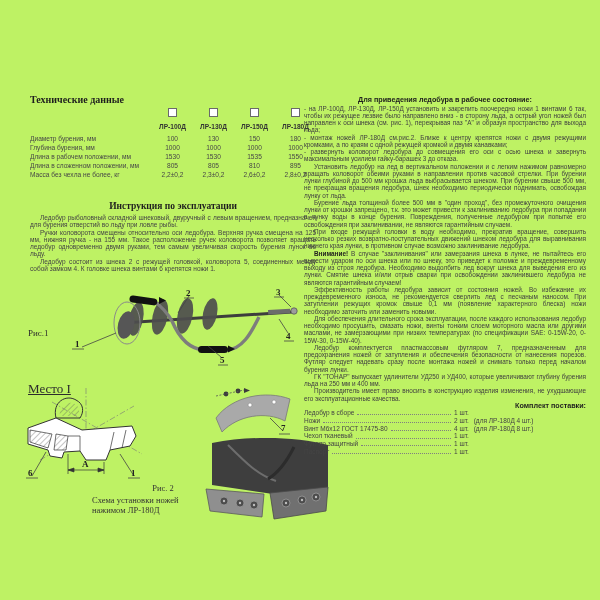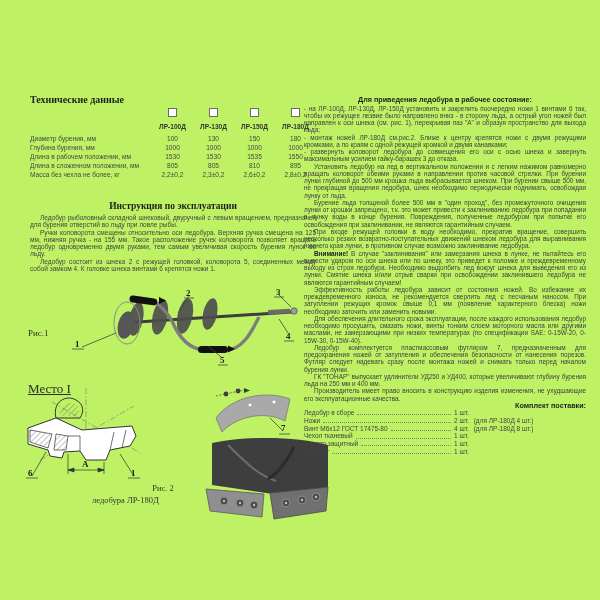--- a/index.html
+++ b/index.html
@@ -212,21 +212,22 @@
       <line x1="4" y1="90" x2="16" y2="90"></line>
       <line x1="112" y1="88" x2="98" y2="66"></line>
       <line x1="106" y1="90" x2="118" y2="90"></line>
     </g>
     <text class="callout" x="6" y="88">6</text>
     <text class="callout" x="109" y="88">1</text>
   </svg>
 
   <div class="fig2-caption">
     <p class="cap-title">Рис. 2</p>
-    <p>ледобура ЛР-180Д</p>
+    <p>Схема установки ножей</p>
+    <p>нажимом ЛР-180Д</p>
   </div>
 
   <svg class="part7-svg" width="92" height="52" viewBox="0 0 92 52">
     <path d="M 8 32 C 24 10 58 4 82 13 L 77 35 C 58 25 30 29 14 46 Z" fill="#a9a9a9" stroke="#787878" stroke-width="0.8"></path>
     <circle cx="42" cy="19" r="2" fill="#fff" stroke="#888" stroke-width="0.6"></circle>
     <circle cx="66" cy="16" r="2" fill="#fff" stroke="#888" stroke-width="0.6"></circle>
     <g>
       <circle cx="18" cy="8" r="2.4" fill="#3c3c3c"></circle>
       <circle cx="30" cy="5" r="2.4" fill="#3c3c3c"></circle>
       <line x1="8" y1="10" x2="36" y2="4" stroke="#555" stroke-width="0.8" stroke-dasharray="2 1.5"></line>

